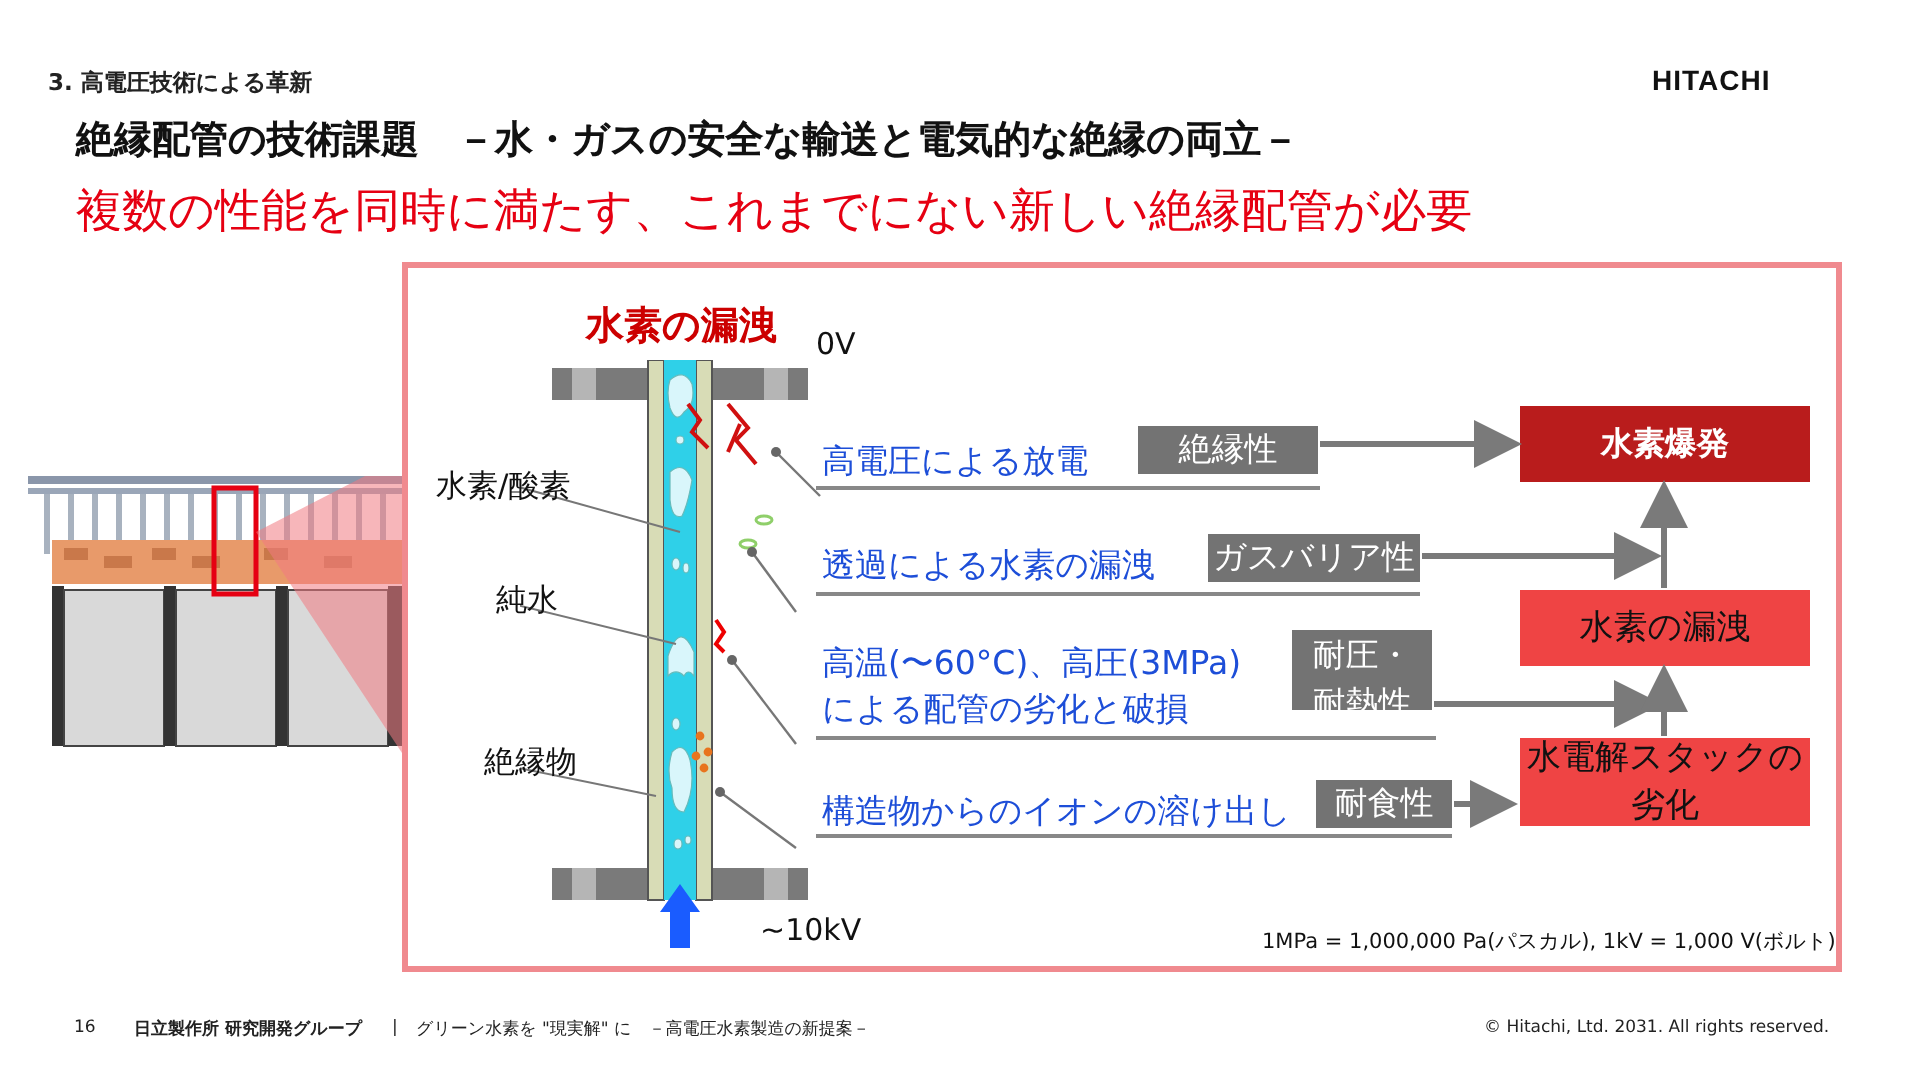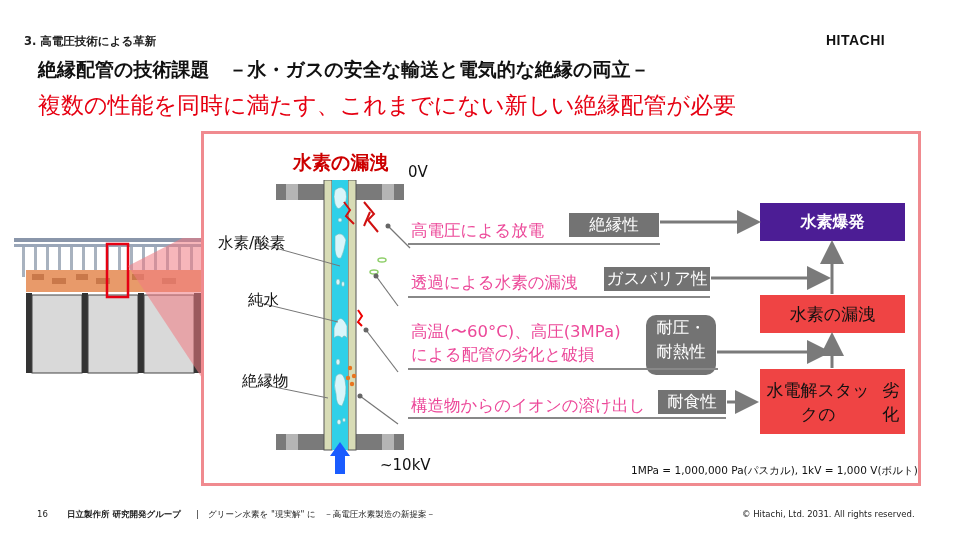--- a/index.html
+++ b/index.html
@@ -15,26 +15,26 @@
   .panel { left: 201px; top: 131px; width: 720px; height: 355px; border: 3px solid #f08a8f; background: #fff; }
 
   .left-image { left: 12px; top: 238px; width: 190px; height: 140px; }
 
   .pipe-title { left: 293px; top: 150px; font-size: 19px; font-weight: bold; color: #c00; }
   .label-0v { left: 408px; top: 163px; font-size: 15px; color: #111; }
   .label-10kv { left: 380px; top: 456px; font-size: 15px; color: #111; }
 
   .side-label { font-size: 15.5px; color: #111; }
 
-  .cause { font-size: 16.5px; color: #ec4899; white-space: nowrap; line-height: 21px; }
+  .cause { font-size: 16.5px; color: #1d4ed8; white-space: nowrap; line-height: 21px; }
   .prop-badge { background: #737373; color: #fff; font-size: 16.5px; text-align: center; line-height: 21px; white-space: nowrap; }
   .underline { height: 2px; background: #888; }
 
   .result-box { background: #ef4444; color: #111; font-size: 17px; text-align: center; display: flex; align-items: center; justify-content: center; line-height: 24px; }
-  .result-red { background: #4c1d95; color: #fff; font-weight: bold; font-size: 16px; text-align: center; display: flex; align-items: center; justify-content: center; font-family: Liberation Serif, serif; }
+  .result-red { background: #b91c1c; color: #fff; font-weight: bold; font-size: 16px; text-align: center; display: flex; align-items: center; justify-content: center; font-family: Liberation Serif, serif; }
 
   .note { left: 631px; top: 464px; font-size: 10.5px; color: #111; white-space: nowrap; }
 
   .footer { top: 509px; font-size: 8.5px; color: #222; white-space: nowrap; }
 </style>
 </head>
 <body>
 
 <div class="abs section-label">3. 高電圧技術による革新</div>
 <div class="abs logo">HITACHI</div>
@@ -174,33 +174,33 @@
 <div class="abs cause" style="left:411px; top:220px;">高電圧による放電</div>
 <div class="abs prop-badge" style="left:569px; top:213px; width:90px; height:24px; line-height:24px;">絶縁性</div>
 <div class="abs underline" style="left:408px; top:243px; width:252px;"></div>
 
 <div class="abs cause" style="left:411px; top:272px;">透過による水素の漏洩</div>
 <div class="abs prop-badge" style="left:604px; top:267px; width:106px; height:24px; line-height:24px;">ガスバリア性</div>
 <div class="abs underline" style="left:408px; top:296px; width:302px;"></div>
 
 <div class="abs cause" style="left:411px; top:321px;">高温(〜60°C)、高圧(3MPa)</div>
 <div class="abs cause" style="left:411px; top:344px;">による配管の劣化と破損</div>
-<div class="abs prop-badge" style="left:646px; top:315px; width:70px; height:60px; line-height:24px; padding-top:1px;border-radius:10px;">
+<div class="abs prop-badge" style="left:646px; top:315px; width:70px; height:40px; line-height:24px; padding-top:1px;">
   <div>耐圧・</div>
   <div>耐熱性</div>
 </div>
 <div class="abs underline" style="left:408px; top:368px; width:310px;"></div>
 
 <div class="abs cause" style="left:411px; top:395px;">構造物からのイオンの溶け出し</div>
 <div class="abs prop-badge" style="left:658px; top:390px; width:68px; height:24px; line-height:24px;">耐食性</div>
 <div class="abs underline" style="left:408px; top:417px; width:318px;"></div>
 
 <div class="abs result-red" style="left:760px; top:203px; width:145px; height:38px;">水素爆発</div>
 <div class="abs result-box" style="left:760px; top:295px; width:145px; height:38px;">水素の漏洩</div>
-<div class="abs result-box" style="left:760px; top:369px; width:145px; height:65px; flex-direction:row;">
+<div class="abs result-box" style="left:760px; top:369px; width:145px; height:44px; flex-direction:column;">
   <div>水電解スタックの</div>
   <div>劣化</div>
 </div>
 
 <svg class="abs" style="left:655px; top:200px;" width="260" height="230" viewBox="0 0 260 230">
   <defs>
     <marker id="ah" markerWidth="8" markerHeight="8" refX="6" refY="4" orient="auto">
       <path d="M0,0 L8,4 L0,8 Z" fill="#7a7a7a"></path>
     </marker>
   </defs>

